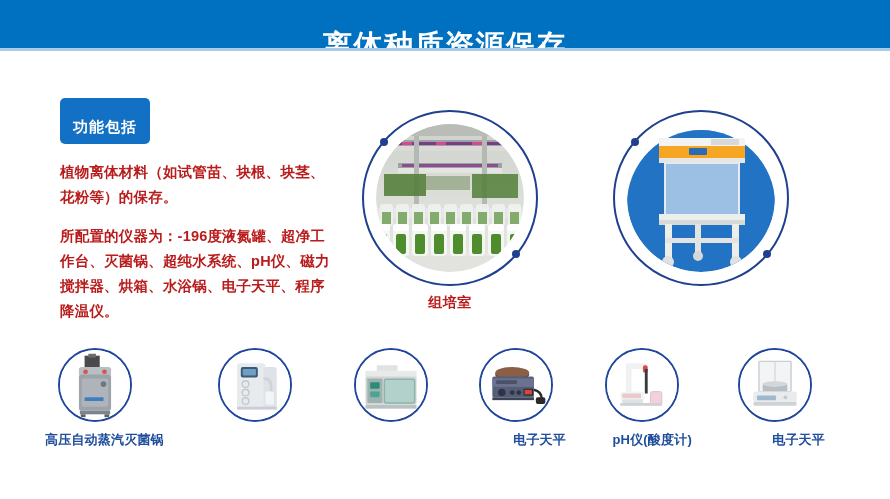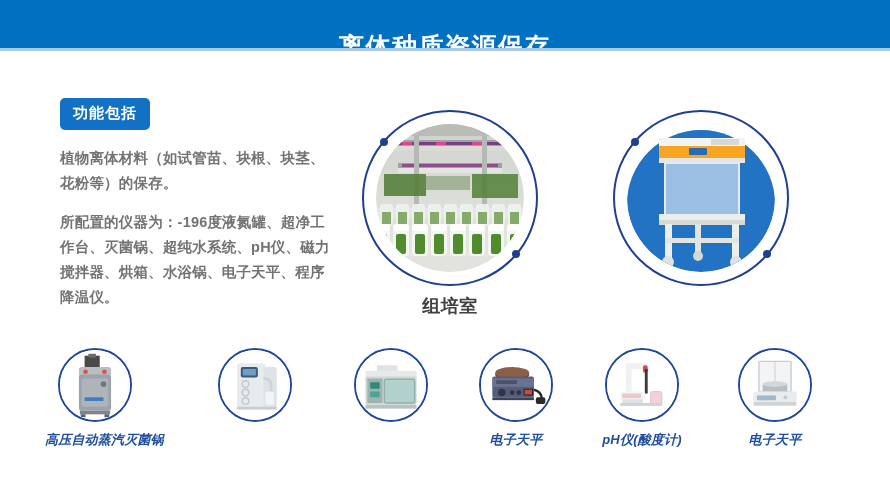--- a/index.html
+++ b/index.html
@@ -22,21 +22,21 @@
     top: 0;
     width: 890px;
     height: 48px;
     background: #0070c0;
     display: flex;
     align-items: center;
     justify-content: center;
   }
   .header-title {
     color: #ffffff;
-    font-size: 25px;
+    font-size: 29px;
     font-weight: bold;
     letter-spacing: 1.5px;
     margin-top: 44px;
   }
   .header-underline {
     position: absolute;
     left: 0;
     top: 48px;
     width: 890px;
     height: 3px;
@@ -49,26 +49,26 @@
     left: 60px;
     top: 98px;
     width: 275px;
   }
   .feature-badge {
     display: inline-block;
     background: #1271c4;
     color: #ffffff;
     font-size: 15px;
     font-weight: bold;
-    padding: 6px 13px 7px 13px;
+    padding: 20px 13px 7px 13px;
     border-radius: 5px;
     letter-spacing: 1px;
   }
   .feature-para {
-    color: #737373;
+    color: #b91c1c;
     font-size: 14.5px;
     font-weight: bold;
     line-height: 25px;
     letter-spacing: 0.2px;
   }
   .feature-para.p1 { margin-top: 16px; }
   .feature-para.p2 { margin-top: 14px; }
 
   
   .big-circle-group {
@@ -102,32 +102,31 @@
     height: 148px;
     border-radius: 50%;
     overflow: hidden;
   }
   .big-label {
     position: absolute;
     left: 0;
     top: 184px;
     width: 176px;
     text-align: center;
-    color: #404040;
-    font-size: 18px;
+    color: #b91c1c;
+    font-size: 14px;
     font-weight: bold;
     letter-spacing: 0.5px;
   }
 
   
   .small-item {
     position: absolute;
     width: 100px;
-    text-align: center;
-    font-style: italic;
+    text-align: right;
   }
   .small-ring {
     position: relative;
     width: 74px;
     height: 74px;
     margin: 0 auto;
     border: 2px solid #20479b;
     border-radius: 50%;
     box-sizing: border-box;
     overflow: hidden;

